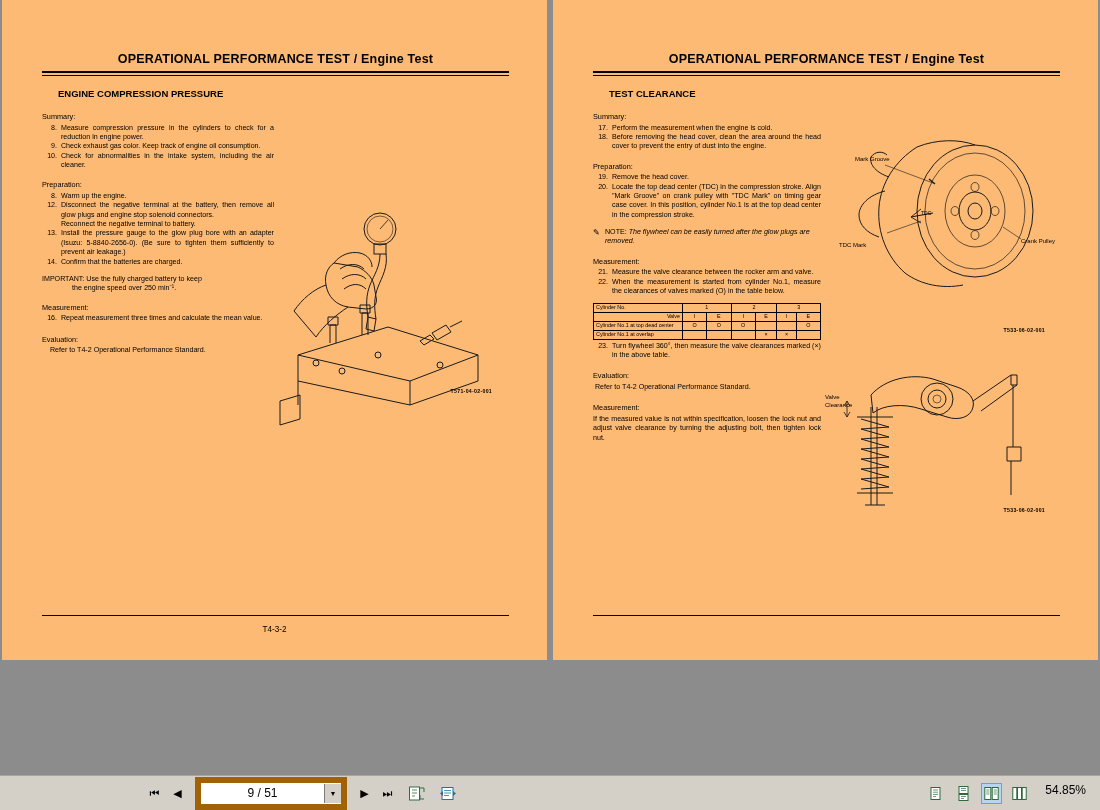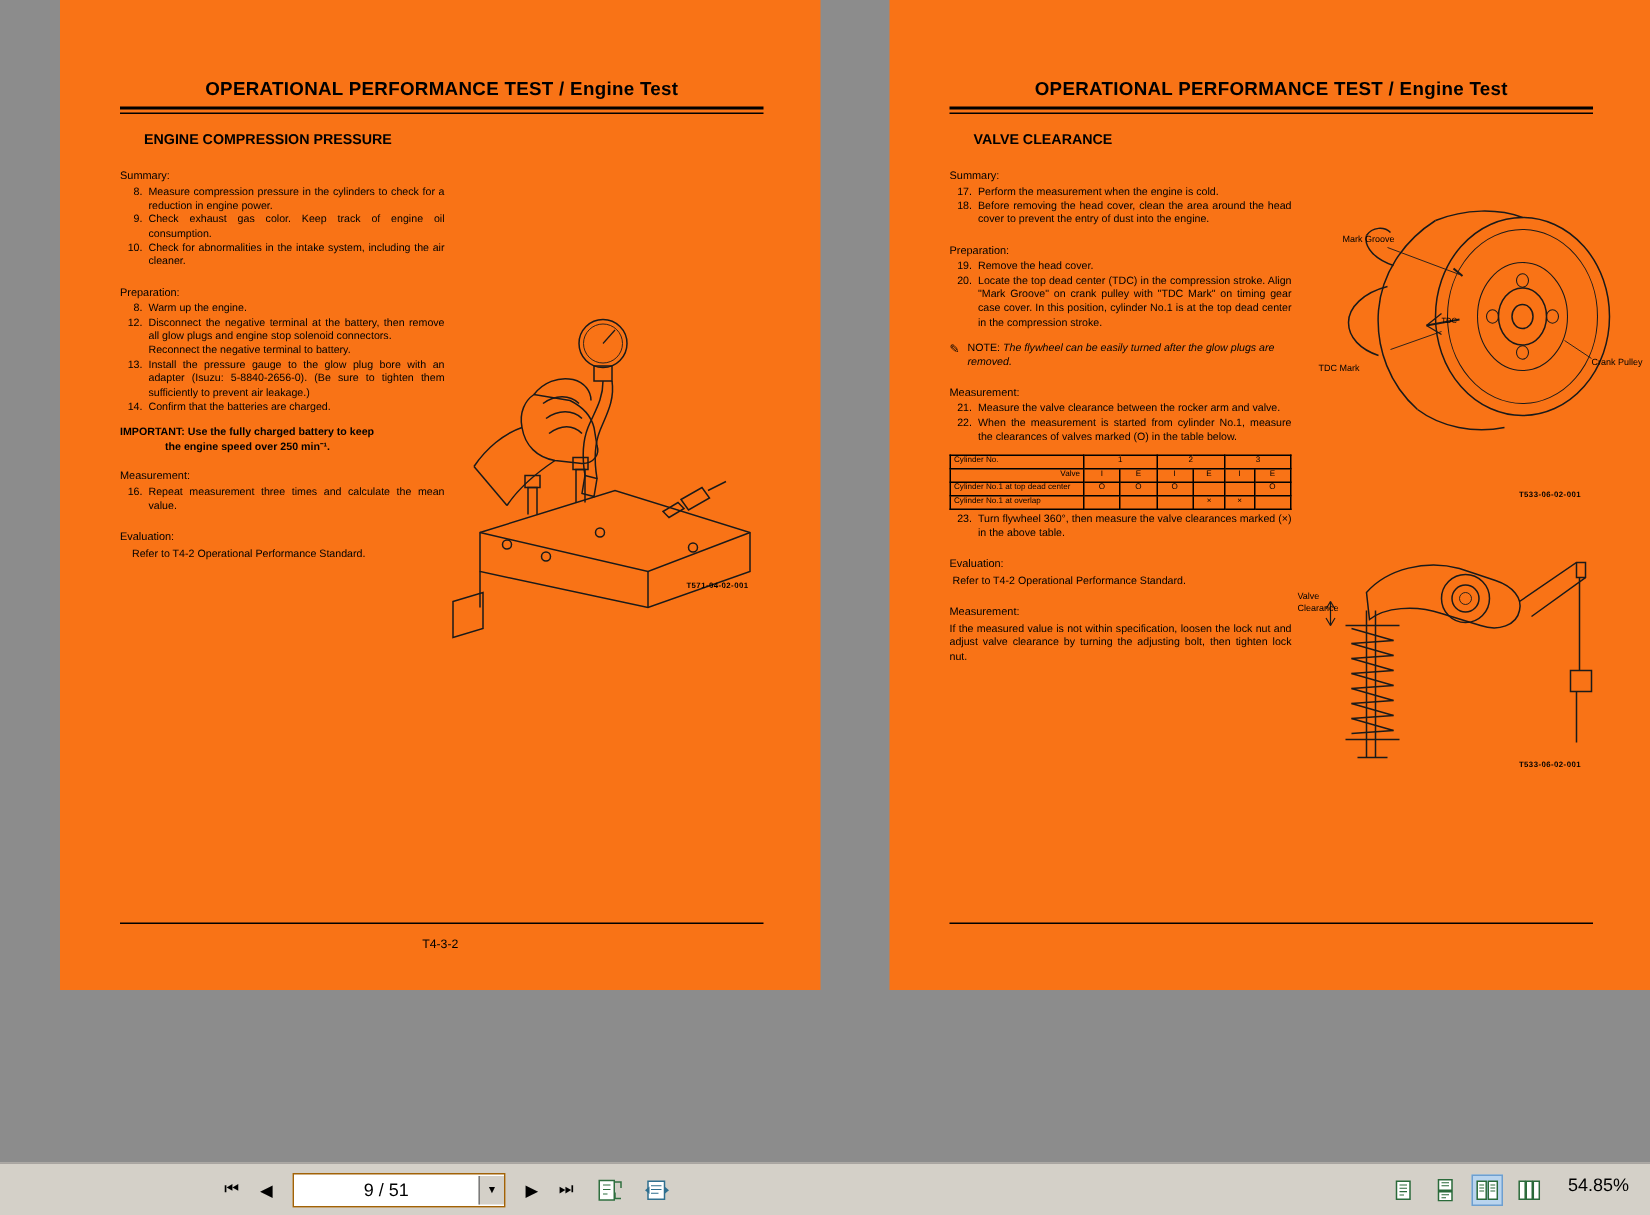--- a/index.html
+++ b/index.html
@@ -11,25 +11,24 @@
     position:relative;
   }
   .viewer{
     position:absolute;left:0;top:0;width:1100px;height:776px;
     background:#8c8c8c;
     display:flex;flex-direction:row;
     justify-content:center;
     gap:6px;
   }
   .page{
-    background:#f97316;
+    background:#fdba74;
     width:545px;height:660px;
     position:relative;
     box-sizing:border-box;
-    margin-left:40px;
   }
   .page-inner{
     position:absolute;left:40px;top:52px;right:38px;bottom:46px;
   }
   .doc-header{
     text-align:center;
     font-weight:bold;
     font-size:12.5px;
     letter-spacing:0.2px;
     padding-bottom:3px;
@@ -46,21 +45,21 @@
   }
   .subhead{font-weight:normal;margin-top:7px;margin-bottom:2px;font-size:7.3px;}
   .li{
     display:flex;
     margin-bottom:0px;
     text-align:justify;
   }
   .li .num{width:15px;flex:0 0 15px;text-align:right;padding-right:4px;}
   .li .txt{flex:1 1 auto;}
   .important{
-    font-weight:bold;margin-top:8px;margin-bottom:2px;
+    font-weight:normal;margin-top:8px;margin-bottom:2px;
   }
   .important .ind{margin-left:30px;display:block;}
   .note{
     display:flex;margin-top:8px;font-style:italic;
   }
   .note .pen{flex:0 0 12px;font-style:normal;font-size:8px;}
   .note .ntxt{flex:1 1 auto;}
   .note .nlabel{font-style:normal;}
   .figcap{
     font-size:5.2px;font-weight:bold;letter-spacing:0.3px;
@@ -96,21 +95,21 @@
     background:#d4d0c8;
     border-top:1px solid #a8a4a0;
     display:flex;align-items:center;
   }
   .tb-left{display:flex;align-items:center;margin-left:146px;gap:6px;}
   .navbtn{
     width:17px;height:20px;display:flex;align-items:center;justify-content:center;
     color:#000;font-size:11px;background:transparent;border:none;cursor:pointer;
   }
   .pagebox{
-    width:140px;height:21px;border:1px solid #a16207;background:#fff;
+    width:140px;height:21px;border:6px solid #a16207;background:#fff;
     display:flex;align-items:center;justify-content:space-between;
     font-size:12px;margin:0 3px;
   }
   .pagebox .ptxt{flex:1 1 auto;text-align:center;}
   .pagebox .arrow{
     width:16px;height:19px;background:#d4d0c8;border-left:1px solid #7b7b7b;
     display:flex;align-items:center;justify-content:center;font-size:7px;
   }
   .tb-icon{
     width:21px;height:21px;display:flex;align-items:center;justify-content:center;
@@ -247,21 +246,21 @@
     <div class="footer-rule"></div>
     <div class="page-num">T4-3-2</div>
   </div>
 
   <div class="page">
     <div class="page-inner">
       <div class="doc-header">OPERATIONAL PERFORMANCE TEST / Engine Test</div>
       <div class="hdr-rule-top"></div>
       <div class="hdr-rule-bot"></div>
 
-      <div class="sect-title">VALVE CLEARANCE</div>
+      <div class="sect-title">TEST CLEARANCE</div>
 
       <div style="display:flex;">
         <div class="col-left-r">
 
           <div class="subhead">Summary:</div>
           <div class="li">
               <span class="num">17.</span>
               <span class="txt">Perform the measurement when the engine is cold.</span>
             </div>
           <div class="li">

